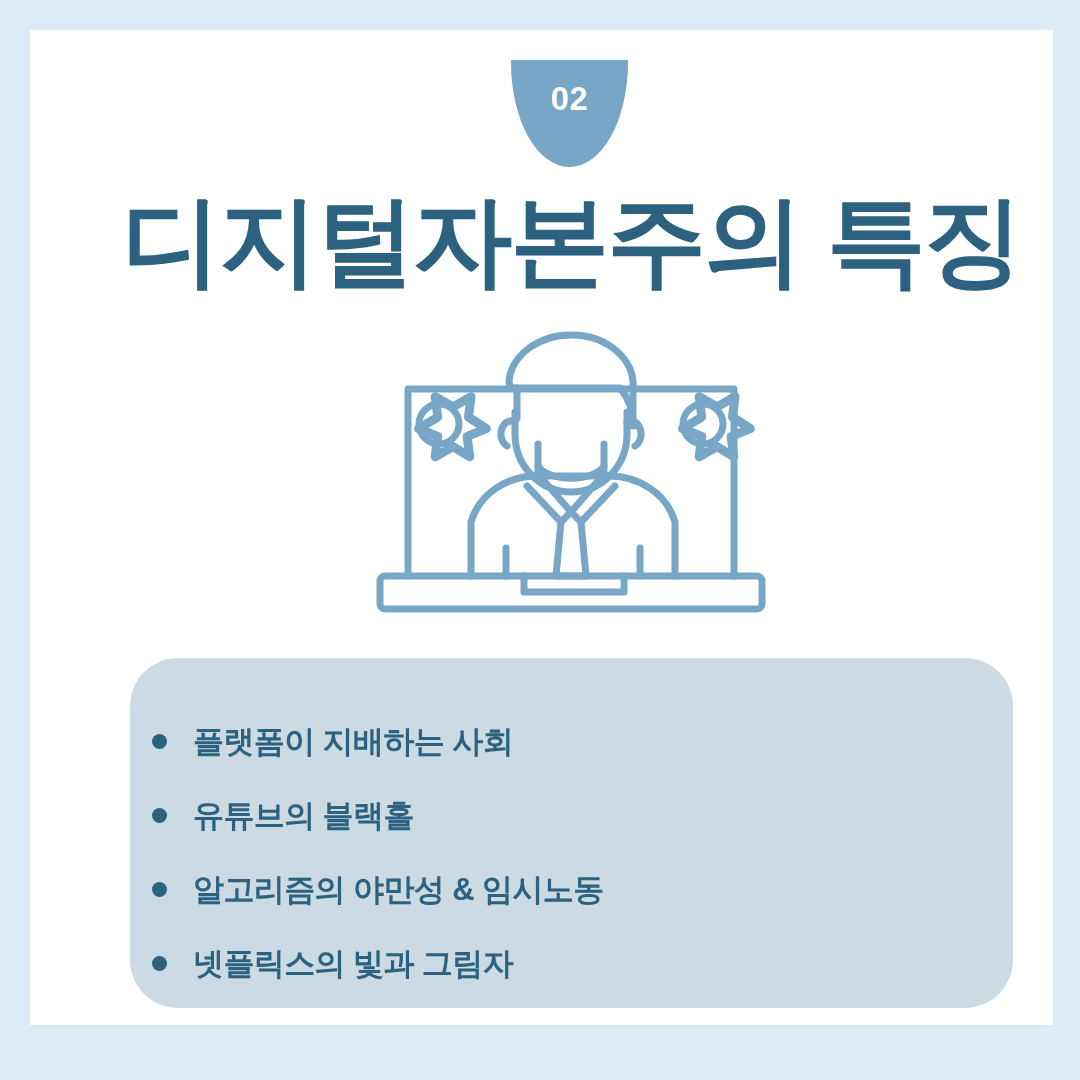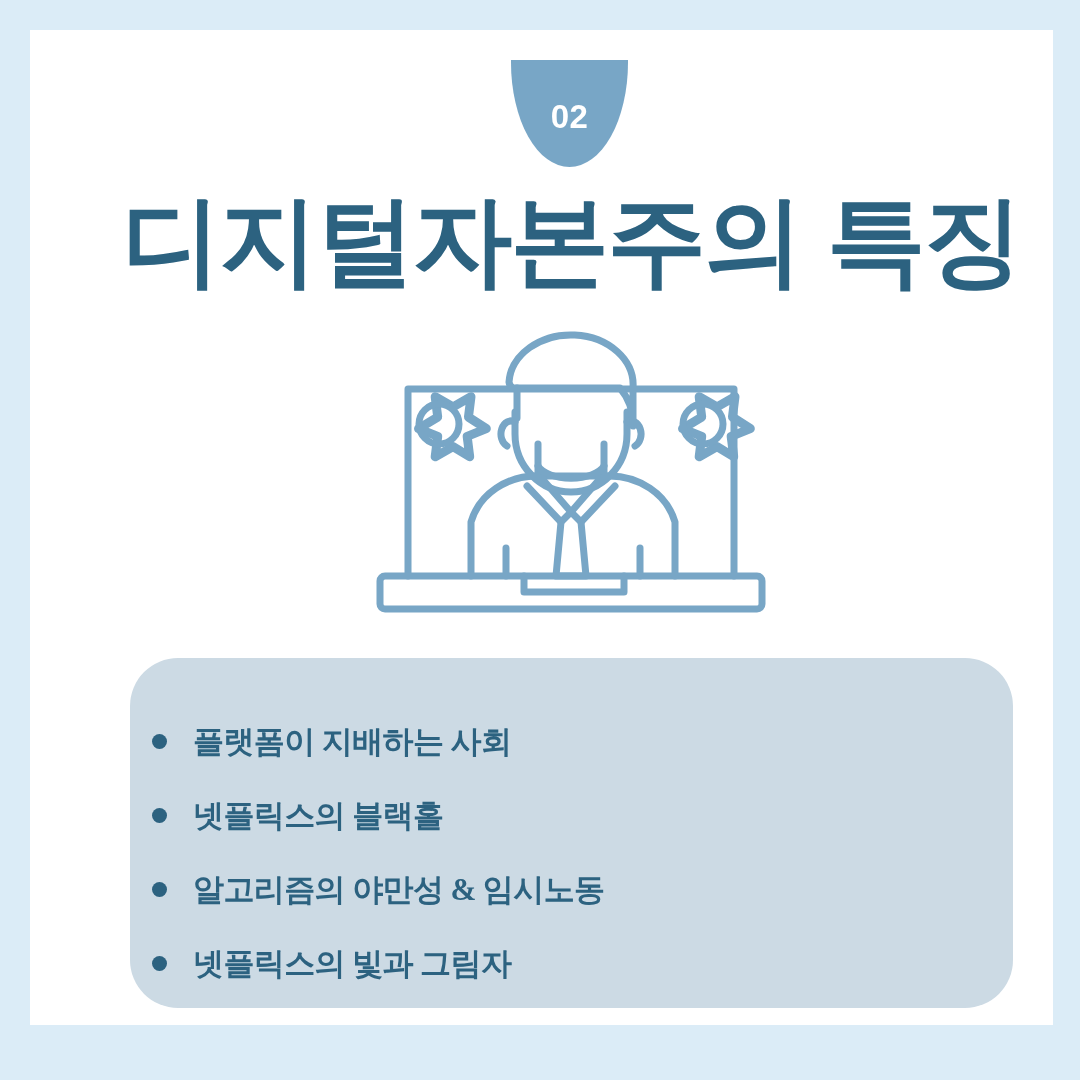--- a/index.html
+++ b/index.html
@@ -39,21 +39,21 @@
     top: 30px;
     width: 117px;
     height: 107px;
     background: #78a6c6;
     border-bottom-left-radius: 60px 107px;
     border-bottom-right-radius: 60px 107px;
     display: flex;
     align-items: flex-start;
     justify-content: center;
     box-sizing: border-box;
-    padding-top: 40px;
+    padding-top: 22px;
   }
   .badge-text {
     color: #ffffff;
     font-size: 33px;
     font-weight: bold;
     letter-spacing: 0.5px;
     line-height: 1;
   }
 
   
@@ -89,21 +89,20 @@
     height: 350px;
     background: #ccdae4;
     border-radius: 48px;
     box-sizing: border-box;
     padding: 46px 0 0 22px;
   }
   .list-item {
     display: flex;
     align-items: center;
     height: 74px;
-    font-family: Liberation Serif, serif;
   }
   .bullet {
     width: 15px;
     height: 15px;
     border-radius: 50%;
     background: #2c6280;
     flex: 0 0 auto;
     margin-left: 0px;
   }
   .item-label {
@@ -178,21 +177,21 @@
       </svg>
     </div>
 
     <div class="list-panel">
       <div class="list-item">
         <span class="bullet"></span>
         <span class="item-label">플랫폼이 지배하는 사회</span>
       </div>
       <div class="list-item">
         <span class="bullet"></span>
-        <span class="item-label">넷플릭스의 블랙홀</span>
+        <span class="item-label">유튜브의 블랙홀</span>
       </div>
       <div class="list-item">
         <span class="bullet"></span>
         <span class="item-label">알고리즘의 야만성 &amp; 임시노동</span>
       </div>
       <div class="list-item">
         <span class="bullet"></span>
         <span class="item-label">넷플릭스의 빛과 그림자</span>
       </div>
     </div>

